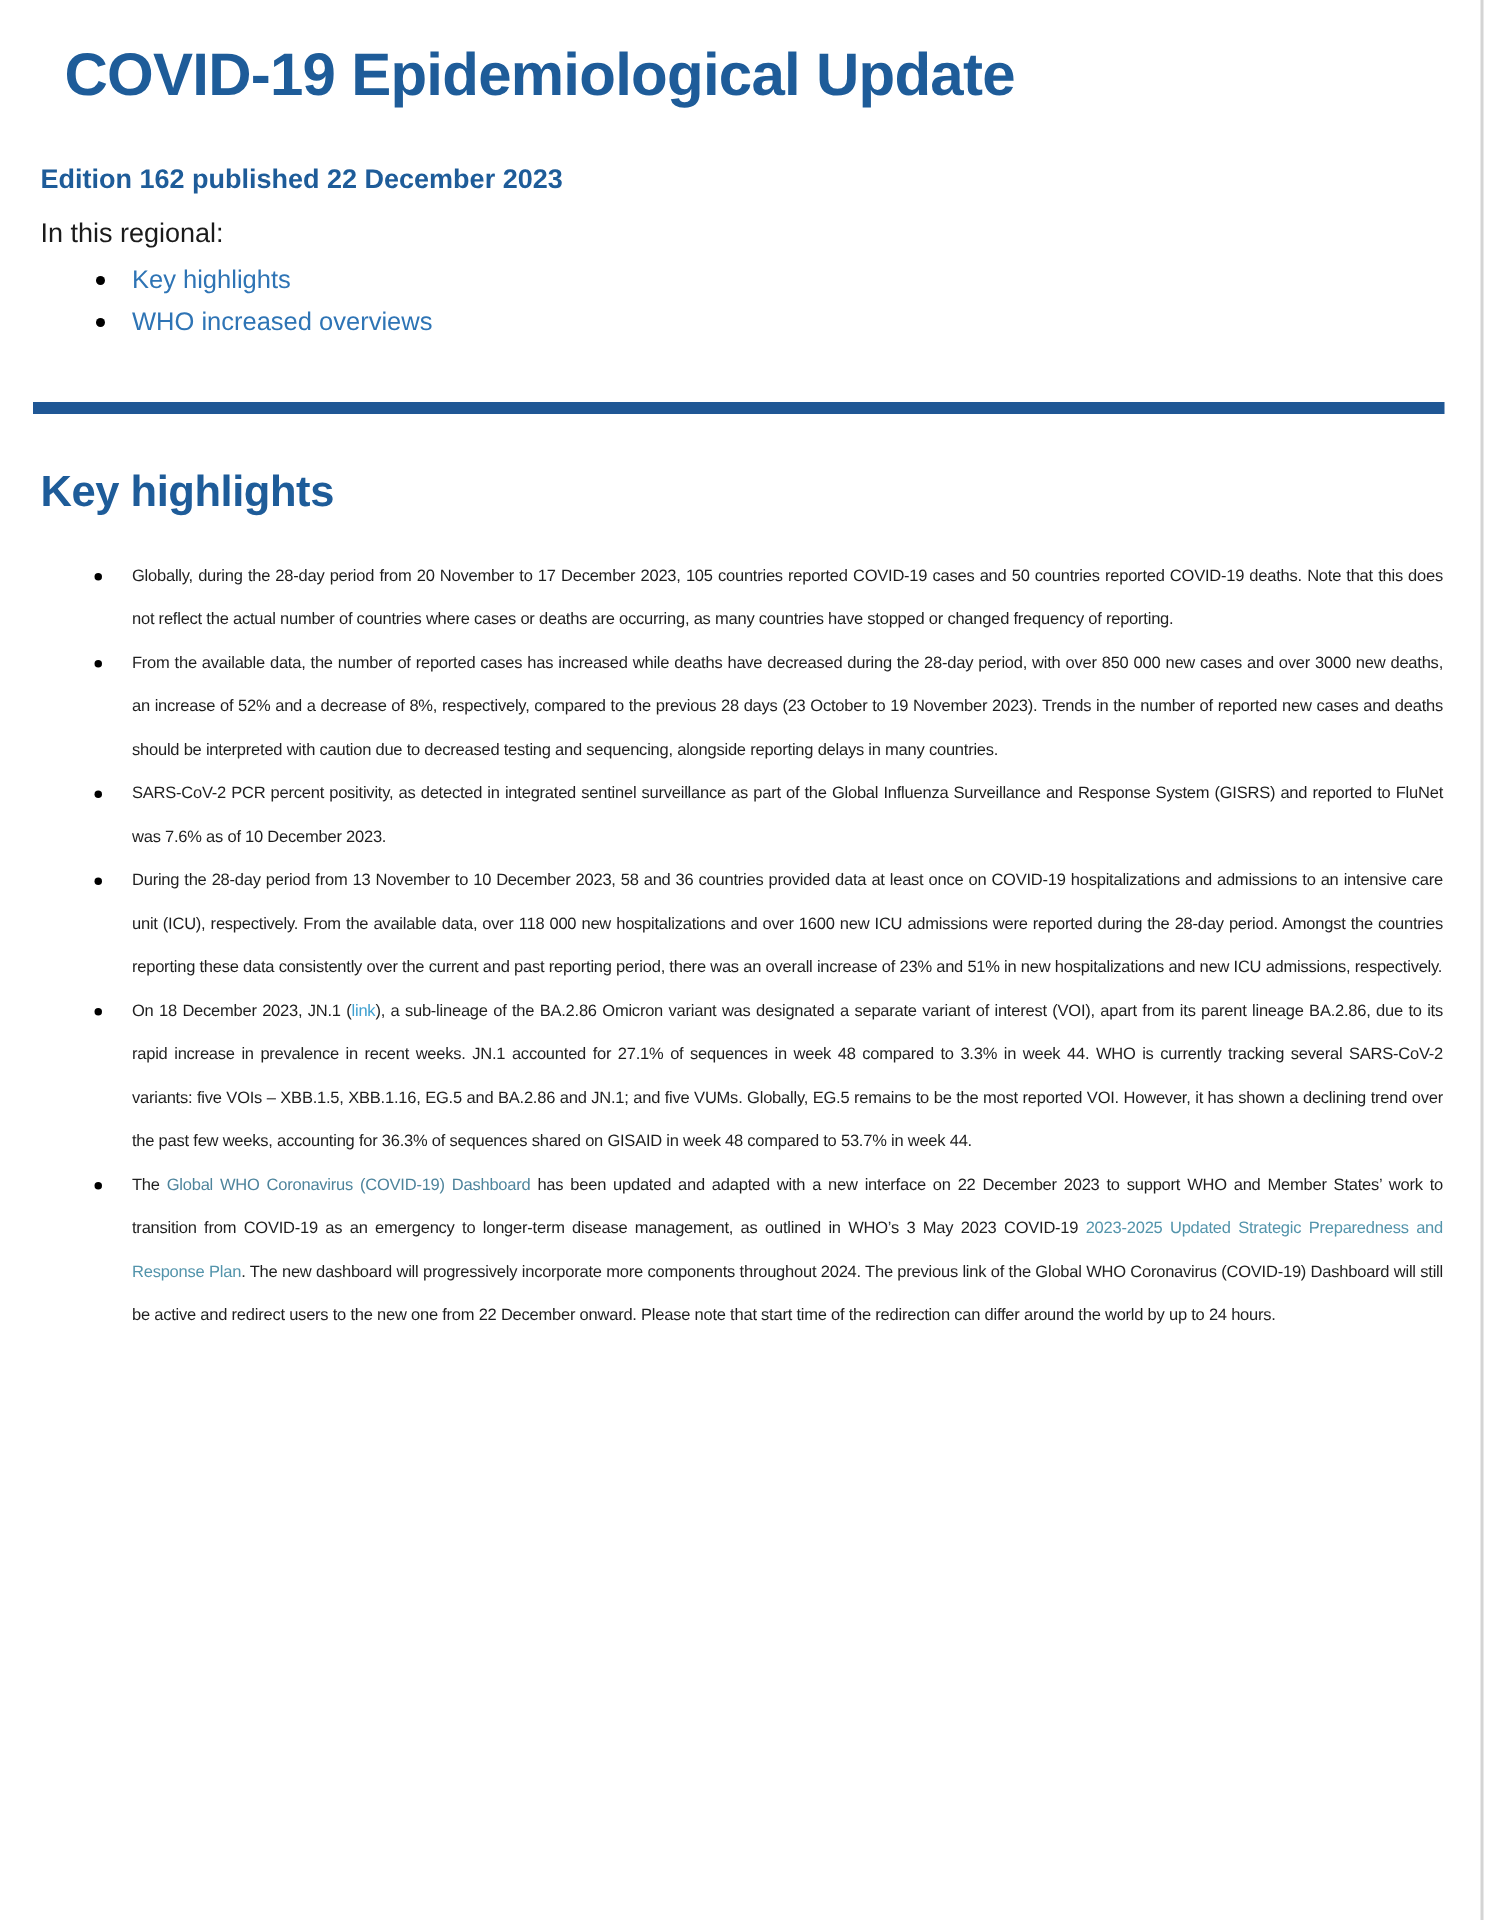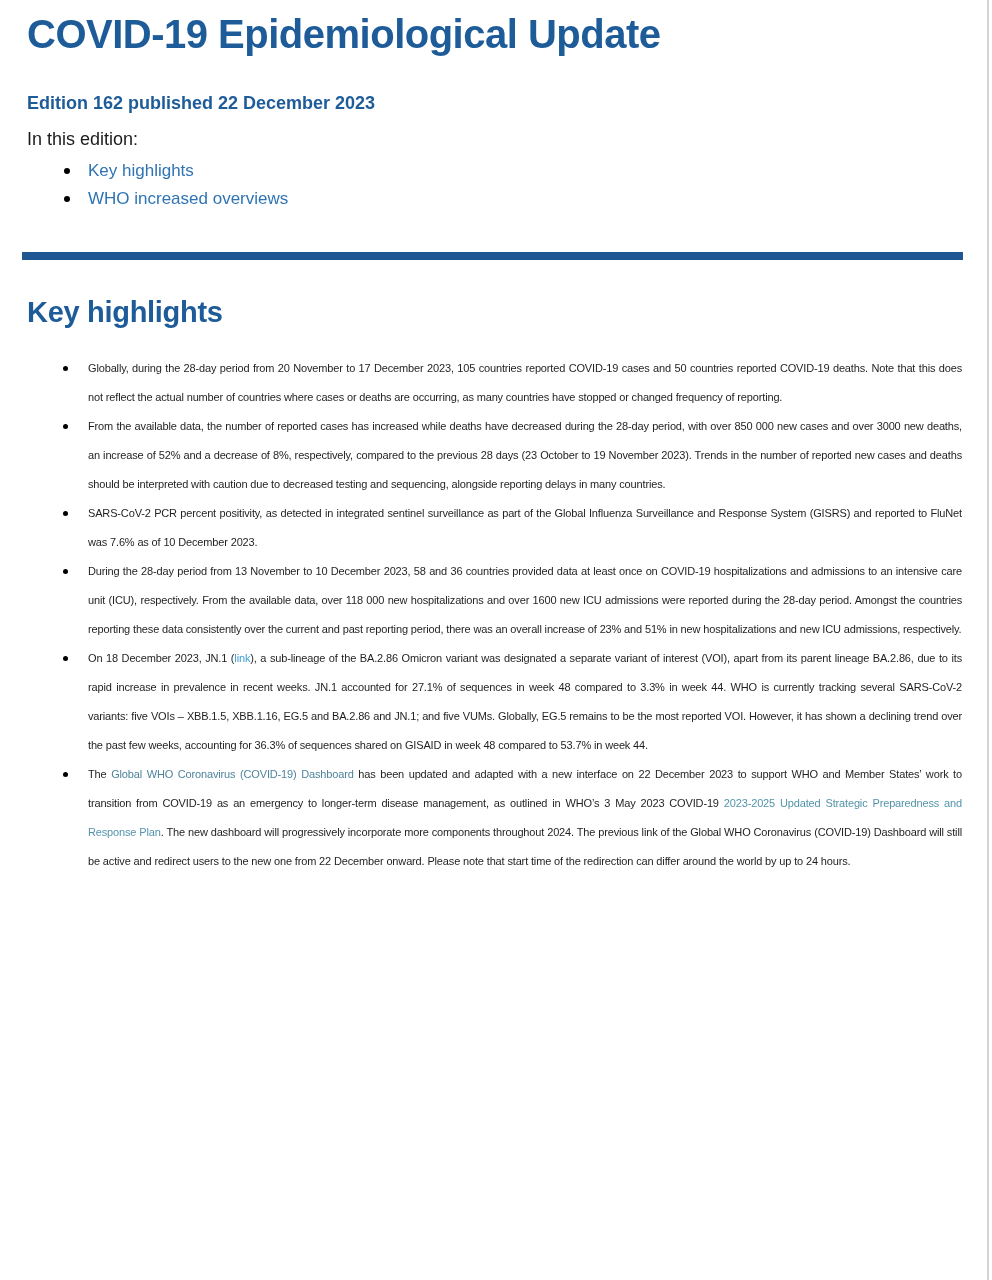--- a/index.html
+++ b/index.html
@@ -8,21 +8,21 @@
     width: 992px; height: 1280px;
     background: #ffffff;
     font-family: "Liberation Sans", "DejaVu Sans", sans-serif;
     color: #1f1f1f;
     position: relative;
     overflow: hidden;
   }
   .page { padding: 12px 30px 0 27px; }
 
   h1.doc-title {
-    margin: 0;
+    margin: 16px;
     font-size: 40px;
     font-weight: 700;
     letter-spacing: -0.5px;
     color: var(--title_blue, #1E5C99);
   }
   p.edition {
     margin: 36px 0 0;
     font-size: 18px;
     font-weight: 700;
     color: var(--title_blue, #1E5C99);
@@ -101,21 +101,21 @@
 <body>
 
 <div class="page">
 
   <header>
     <h1 class="doc-title">COVID-19 Epidemiological Update</h1>
     <p class="edition">Edition 162 published 22 December 2023</p>
   </header>
 
   <section>
-    <p class="toc-label">In this edition:</p>
+    <p class="toc-label">In this regional:</p>
     <ul class="toc-list">
       <li><a href="#" class="toc-link">Key highlights</a></li>
       <li><a href="#" class="toc-link">WHO increased overviews</a></li>
     </ul>
   </section>
 
   <div class="divider"></div>
 
   <section>
     <h2 class="section-heading">Key highlights</h2>

